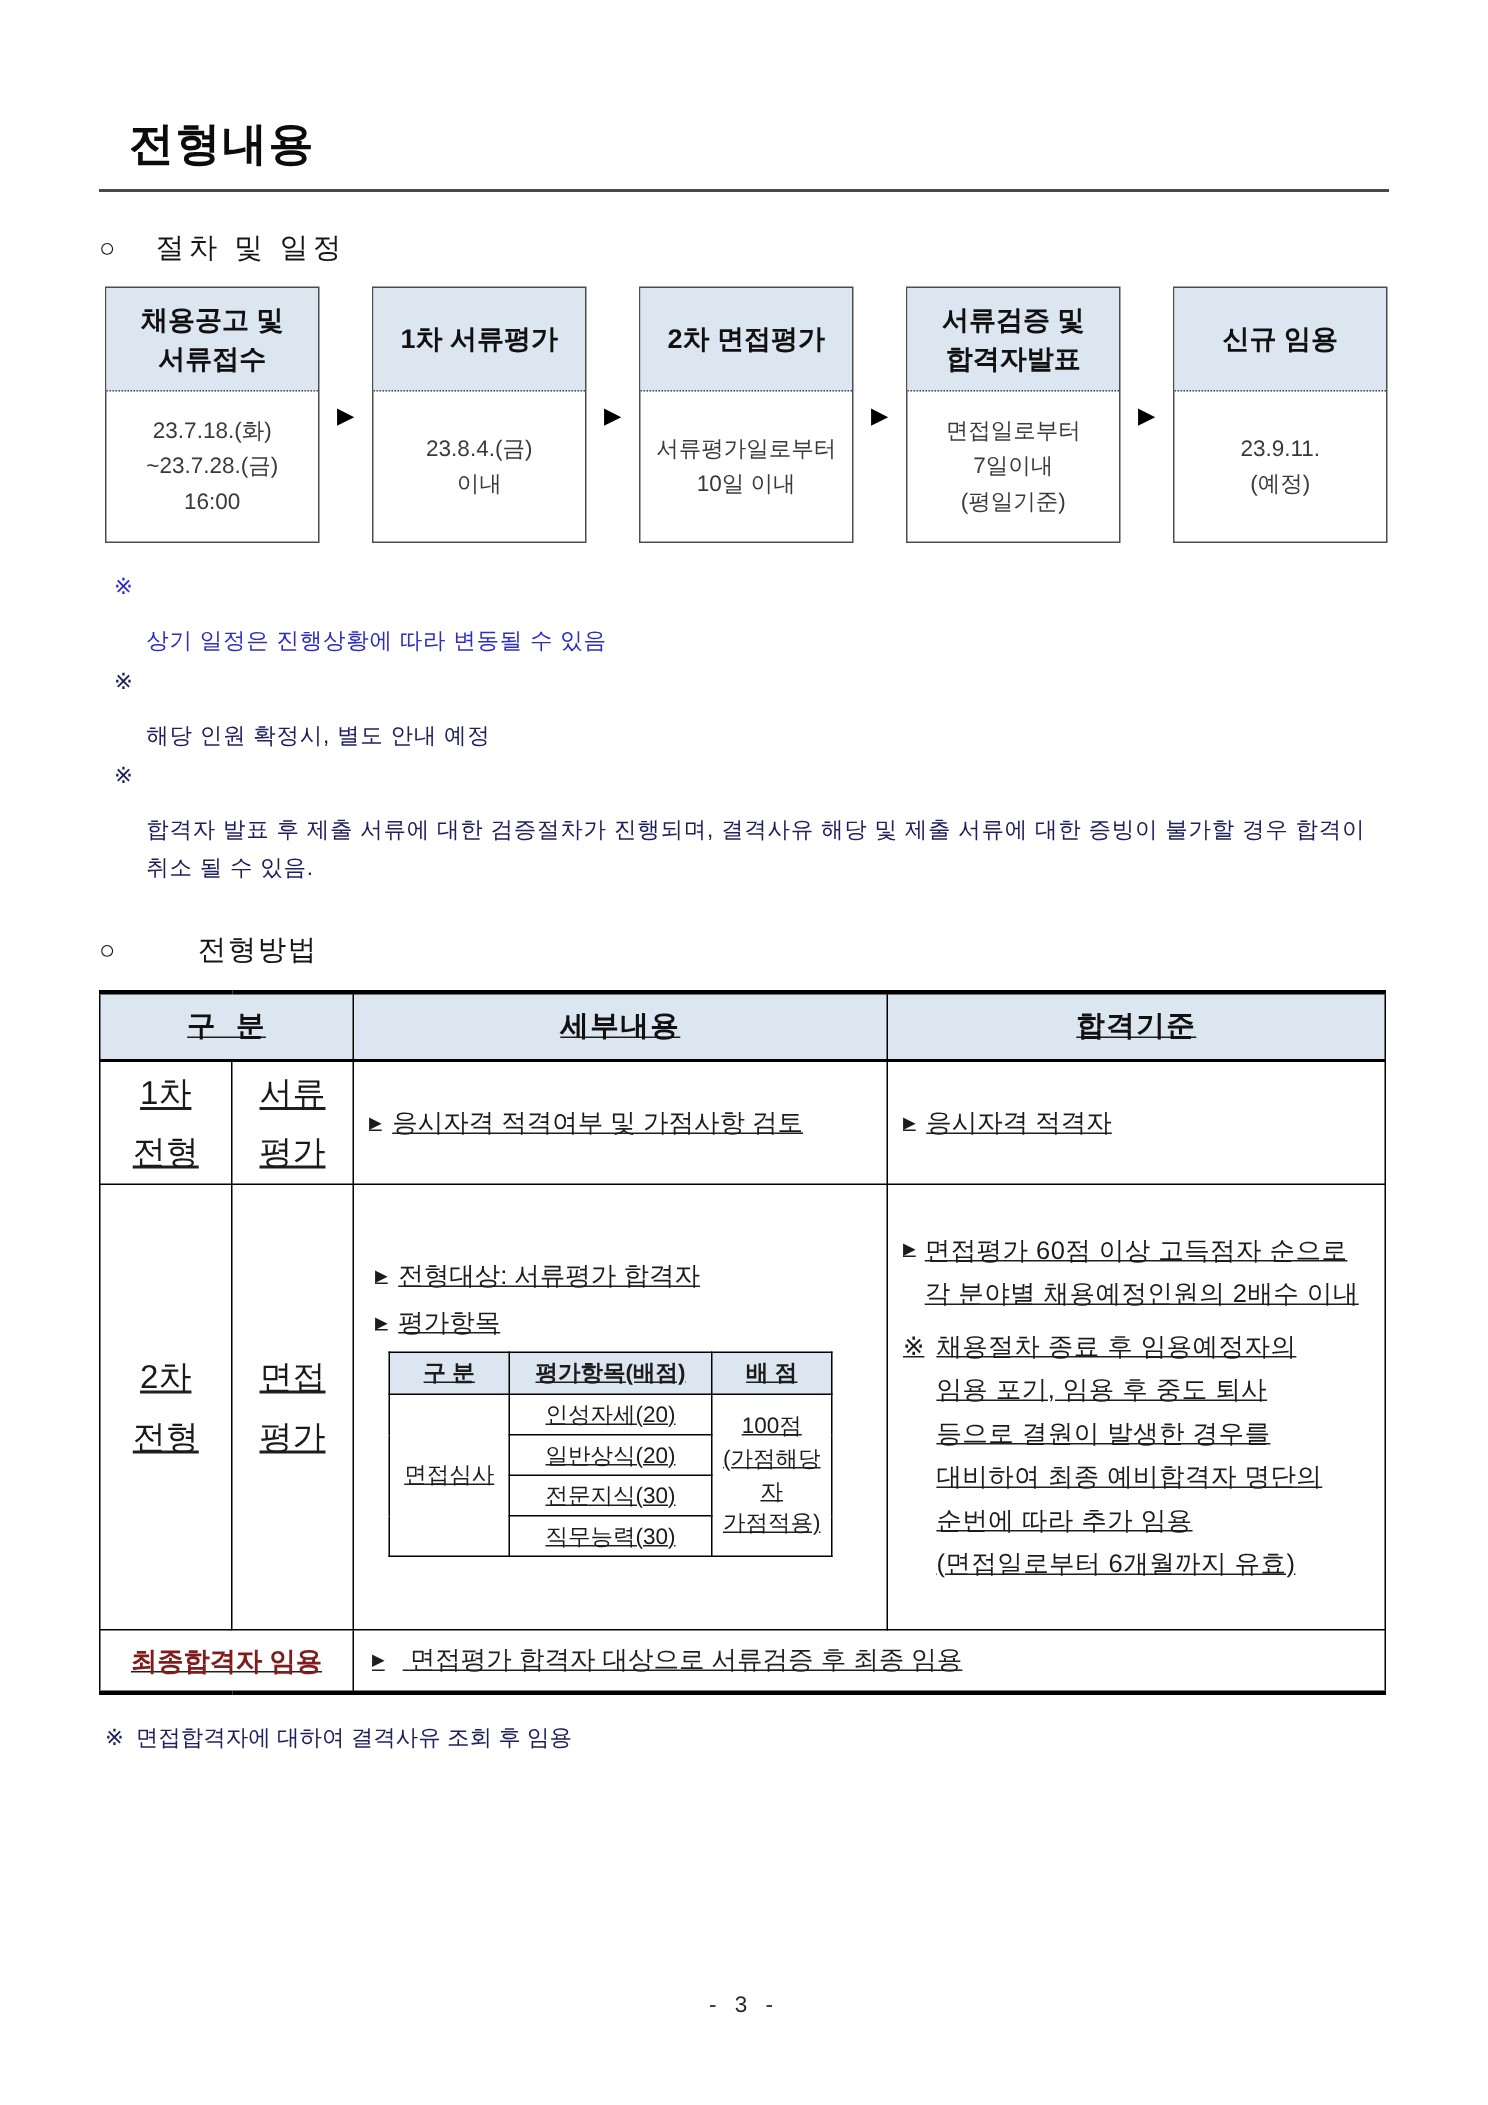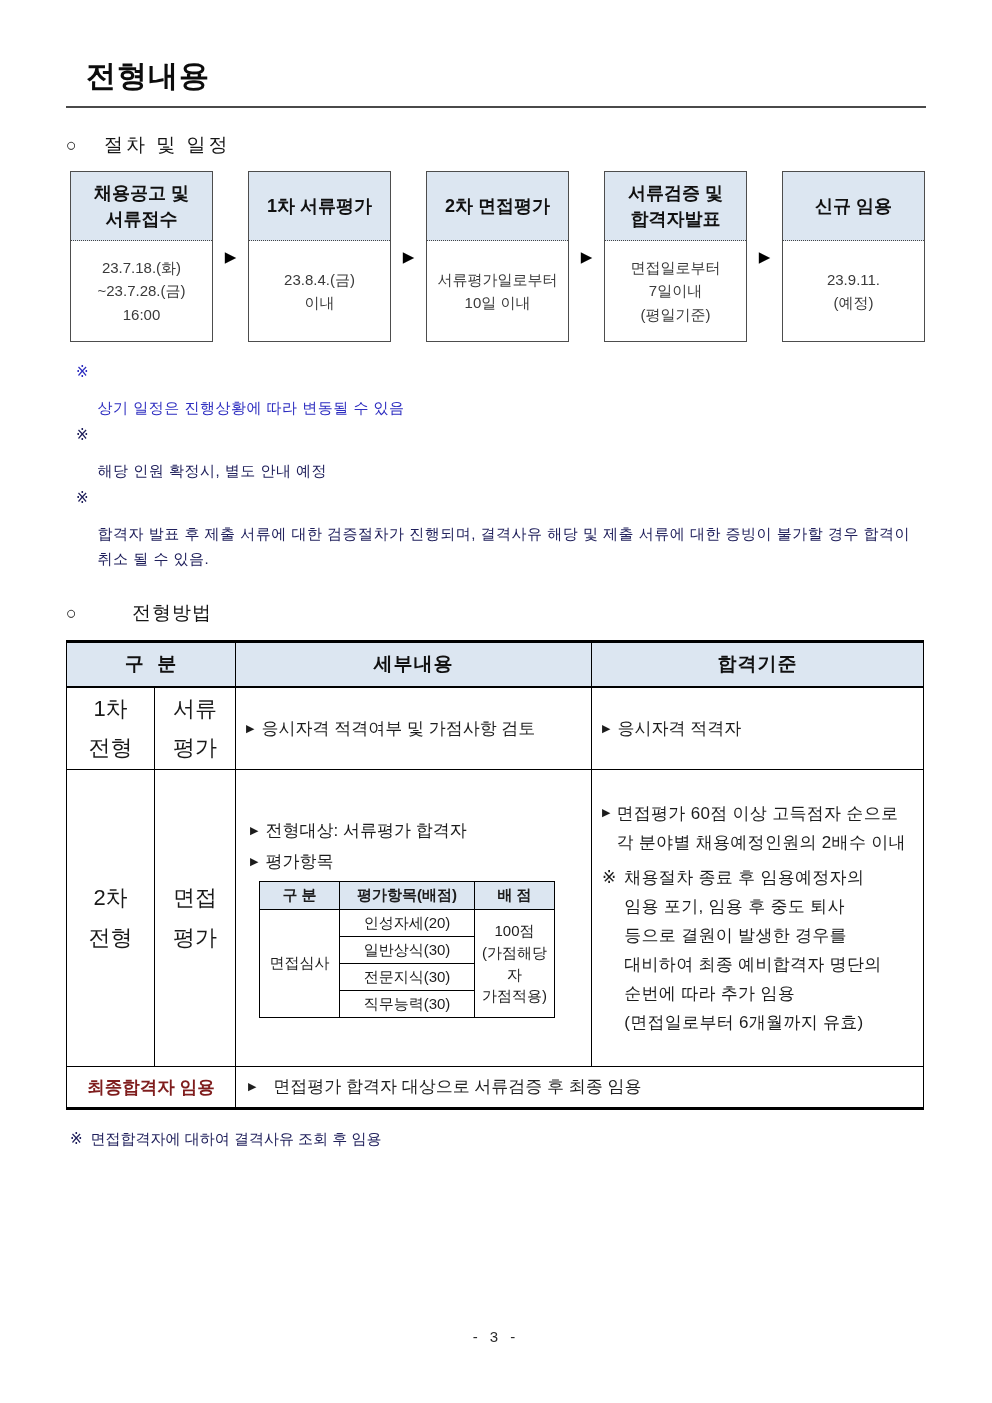--- a/index.html
+++ b/index.html
@@ -8,21 +8,21 @@
     width: 992px; height: 1403px;
     background: #ffffff;
     font-family: "Liberation Sans", "DejaVu Sans", sans-serif;
     color: #1f1f1f;
     position: relative;
     overflow: hidden;
   }
   .content { padding: 0 66px; }
 
   
-  .title-wrap { padding-top: 56px; border-bottom: 2px solid #4a4a4a; padding-bottom: 9px; }
+  .title-wrap { padding-top: 76px; border-bottom: 2px solid #4a4a4a; padding-bottom: 9px; }
   .doc-title { font-size: 30px; font-weight: bold; letter-spacing: 1px; color: #0c0c0c; padding-left: 20px; }
 
   
   .section-heading { display: flex; align-items: center; font-size: 19px; color: #151515; margin-top: 24px; }
   .section-heading .circle { font-size: 18px; margin-right: 10px; }
   .heading-schedule .heading-text { letter-spacing: 3px; margin-left: 17px; }
   .heading-method { margin-top: 29px; }
   .heading-method .heading-text { letter-spacing: 1px; margin-left: 45px; }
 
   
@@ -40,21 +40,21 @@
   .flow-arrow { width: 35px; text-align: center; font-size: 15px; color: #000; flex: 0 0 35px; }
 
   
   .notes { margin-top: 17px; margin-left: 10px; }
   .note { display: flex; font-size: 15px; color: #20205c; line-height: 25px; margin-bottom: 2px; }
   .note .mark { margin-right: 9px; flex: 0 0 auto; }
   .note .note-text { letter-spacing: 0.5px; word-break: break-all; max-width: 830px; margin-top: 36px; }
   .note-blue { color: #2d2dc0; }
 
   
-  .main-table { border-collapse: collapse; width: 857px; margin-top: 14px; table-layout: fixed; }
+  .main-table { border-collapse: collapse; width: 857px; margin-top: 14px; table-layout: fixed; text-decoration: underline; }
   .main-table col.c1 { width: 88px; } .main-table col.c2 { width: 81px; }
   .main-table col.c3 { width: 356px; } .main-table col.c4 { width: 332px; }
   .main-table tr.head th {
     background: #dce6f1; font-size: 19px; font-weight: bold; color: #111;
     height: 45px; text-align: center; white-space: pre-wrap; letter-spacing: 1px;
   }
   .main-table th, .main-table td { border: 1px solid #000; }
   .main-table { border-top: 3px solid #000; border-bottom: 3px solid #000; }
   .main-table tr.head th { border-bottom: 2px solid #000; }
   .stage-cell { text-align: center; font-size: 22px; color: #1a1a1a; line-height: 1.8; vertical-align: middle; }
@@ -258,21 +258,21 @@
           <tr>
             <td rowspan="4">면접심사</td>
             <td>인성자세(20)</td>
             <td rowspan="4" class="score-cell">
               <div>100점</div>
               <div>(가점해당자</div>
               <div>가점적용)</div>
             </td>
           </tr>
           <tr>
-            <td>일반상식(30)</td>
+            <td>일반상식(20)</td>
           </tr>
           <tr>
             <td>전문지식(30)</td>
           </tr>
           <tr>
             <td>직무능력(30)</td>
           </tr>
         </tbody>
             </table>
       </td>

